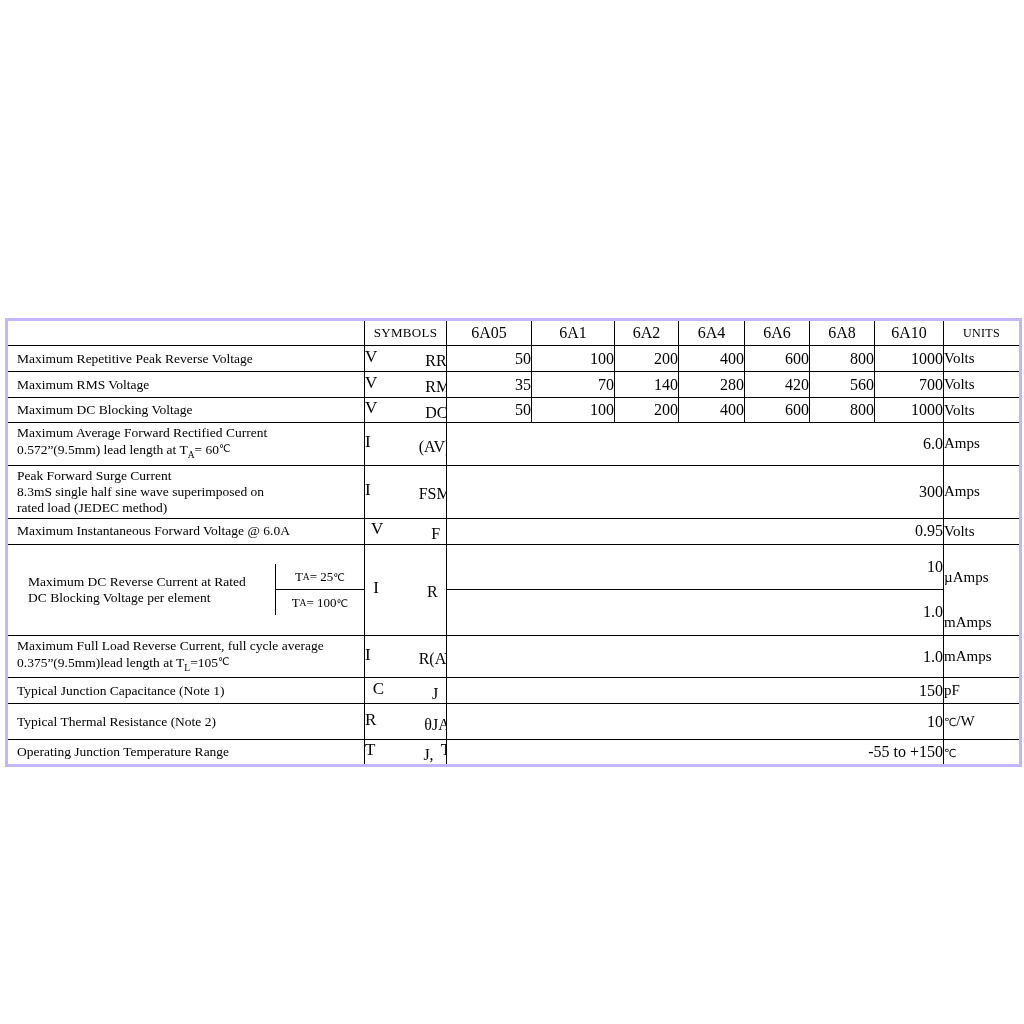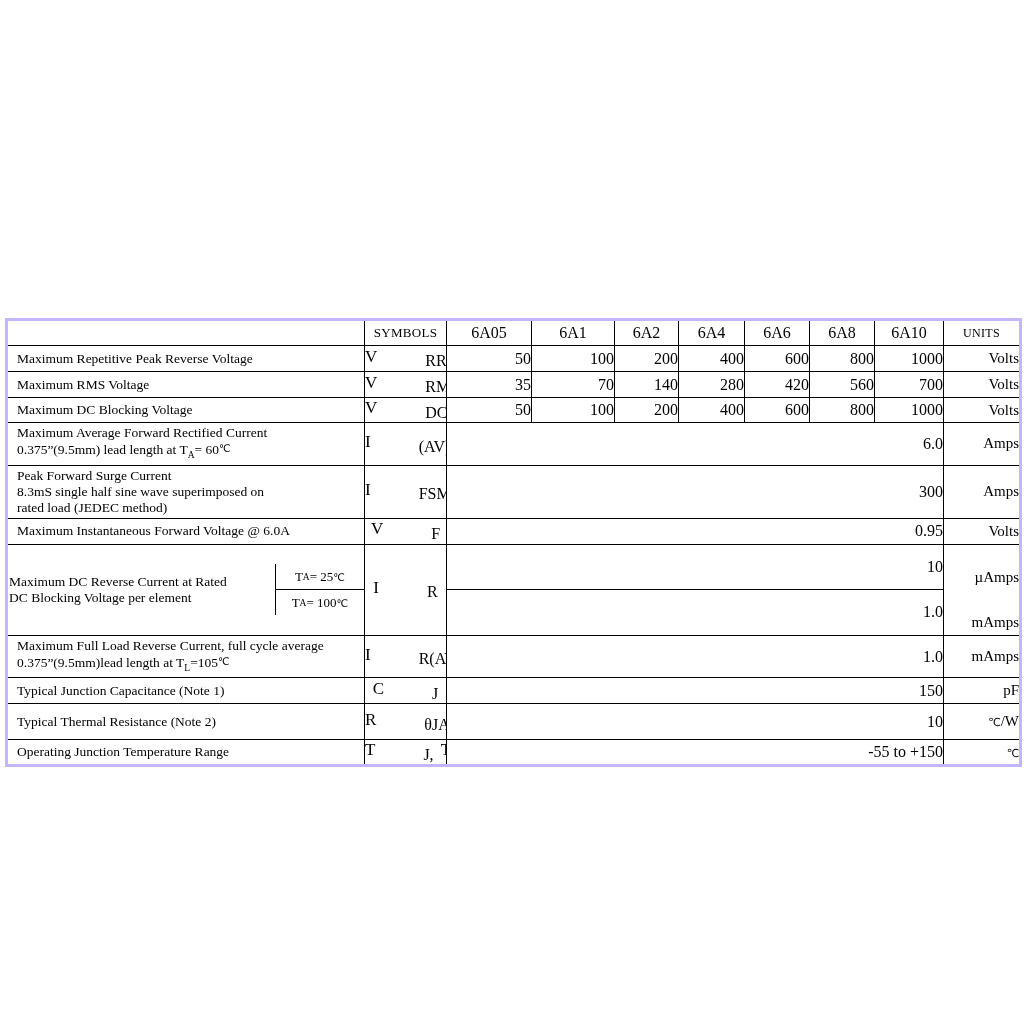--- a/index.html
+++ b/index.html
@@ -16,27 +16,27 @@
   td.desc .dline{white-space:nowrap;}
   sub.dsub{font-size:9.5px;}
   .deg{font-size:10.5px;vertical-align:2px;font-family:"Liberation Serif","DejaVu Sans",serif;}
   
   td.sym{text-align:center;vertical-align:middle;font-size:17px;}
   td.sym sub{font-size:16px;margin-left:48px;}
   .symgap{margin-left:7px;}
   
   td.val{text-align:right;vertical-align:middle;font-size:16px;margin-left:48px;}
   
-  td.unit{text-align:right;vertical-align:middle;font-size:15px;}
+  td.unit{text-align:left;vertical-align:middle;font-size:15px;}
   .deg2{font-size:11px;font-family:"Liberation Serif","DejaVu Sans",serif;}
   .u2{line-height:25px;font-size:15px;margin-top:20px;}
   
   td.irdesc{padding:0;vertical-align:middle;}
   .ir-wrap{display:flex;height:51px;align-items:stretch;}
-  .ir-left{flex:1;display:flex;flex-direction:column;justify-content:center;padding-left:1px;font-size:13.5px;line-height:16px;}
+  .ir-left{flex:1;display:flex;flex-direction:column;justify-content:center;padding-left:20px;font-size:13.5px;line-height:16px;}
   .ir-right{width:88px;border-left:1.5px solid #000;display:flex;flex-direction:column;}
   .ta-cell{flex:1;display:flex;align-items:center;justify-content:center;font-size:13px;white-space:nowrap;}
   .ta-top{border-bottom:1.5px solid #000;}
 </style>
 </head>
 <body>
 
 <div class="sheet">
 <table>
   <colgroup>
@@ -107,21 +107,21 @@
     <td class="val">400</td>
     <td class="val">600</td>
     <td class="val">800</td>
     <td class="val">1000</td>
     <td class="unit">Volts</td>
   </tr>
 
   <tr style="height:37px">
     <td class="desc">
       <div class="dline"><span>Maximum Average Forward Rectified Current</span></div>
-      <div class="dline"><span>0.375”(9.5mm) lead length at T</span><sub class="dsub">A</sub><span>= 60</span><span class="deg">℃</span></div>
+      <div class="dline"><span>0.572”(9.5mm) lead length at T</span><sub class="dsub">A</sub><span>= 60</span><span class="deg">℃</span></div>
     </td>
     <td class="sym"><span>I</span><sub>(AV)</sub></td>
     <td class="val" colspan="7">6.0</td>
     <td class="unit">Amps</td>
   </tr>
 
   <tr style="height:52px">
     <td class="desc">
       <div class="dline"><span>Peak Forward Surge Current</span></div>
       <div class="dline"><span>8.3mS single half sine wave superimposed on</span></div>

